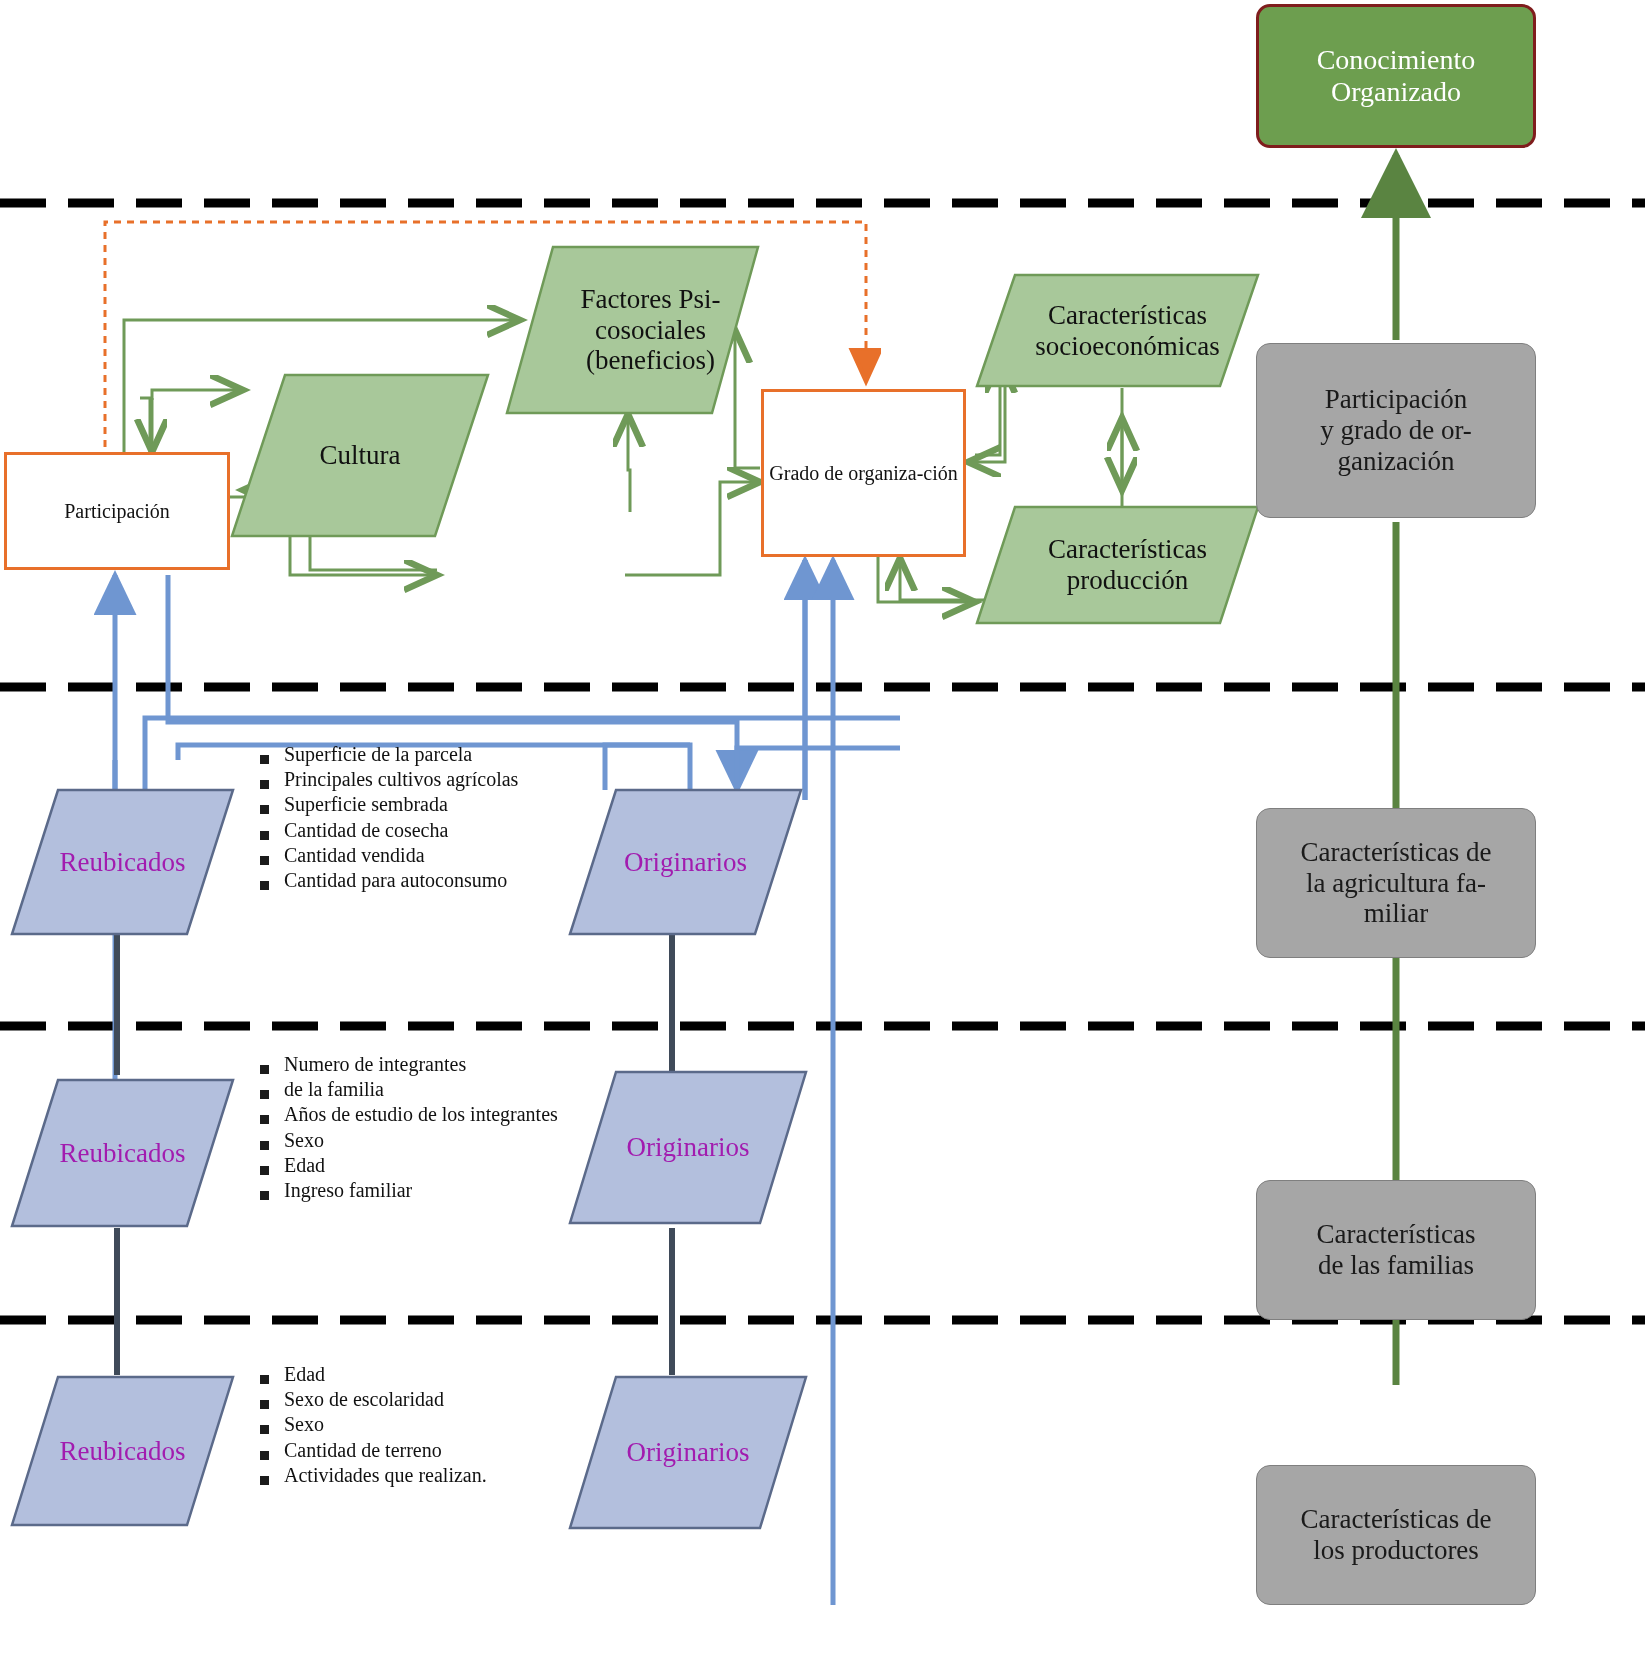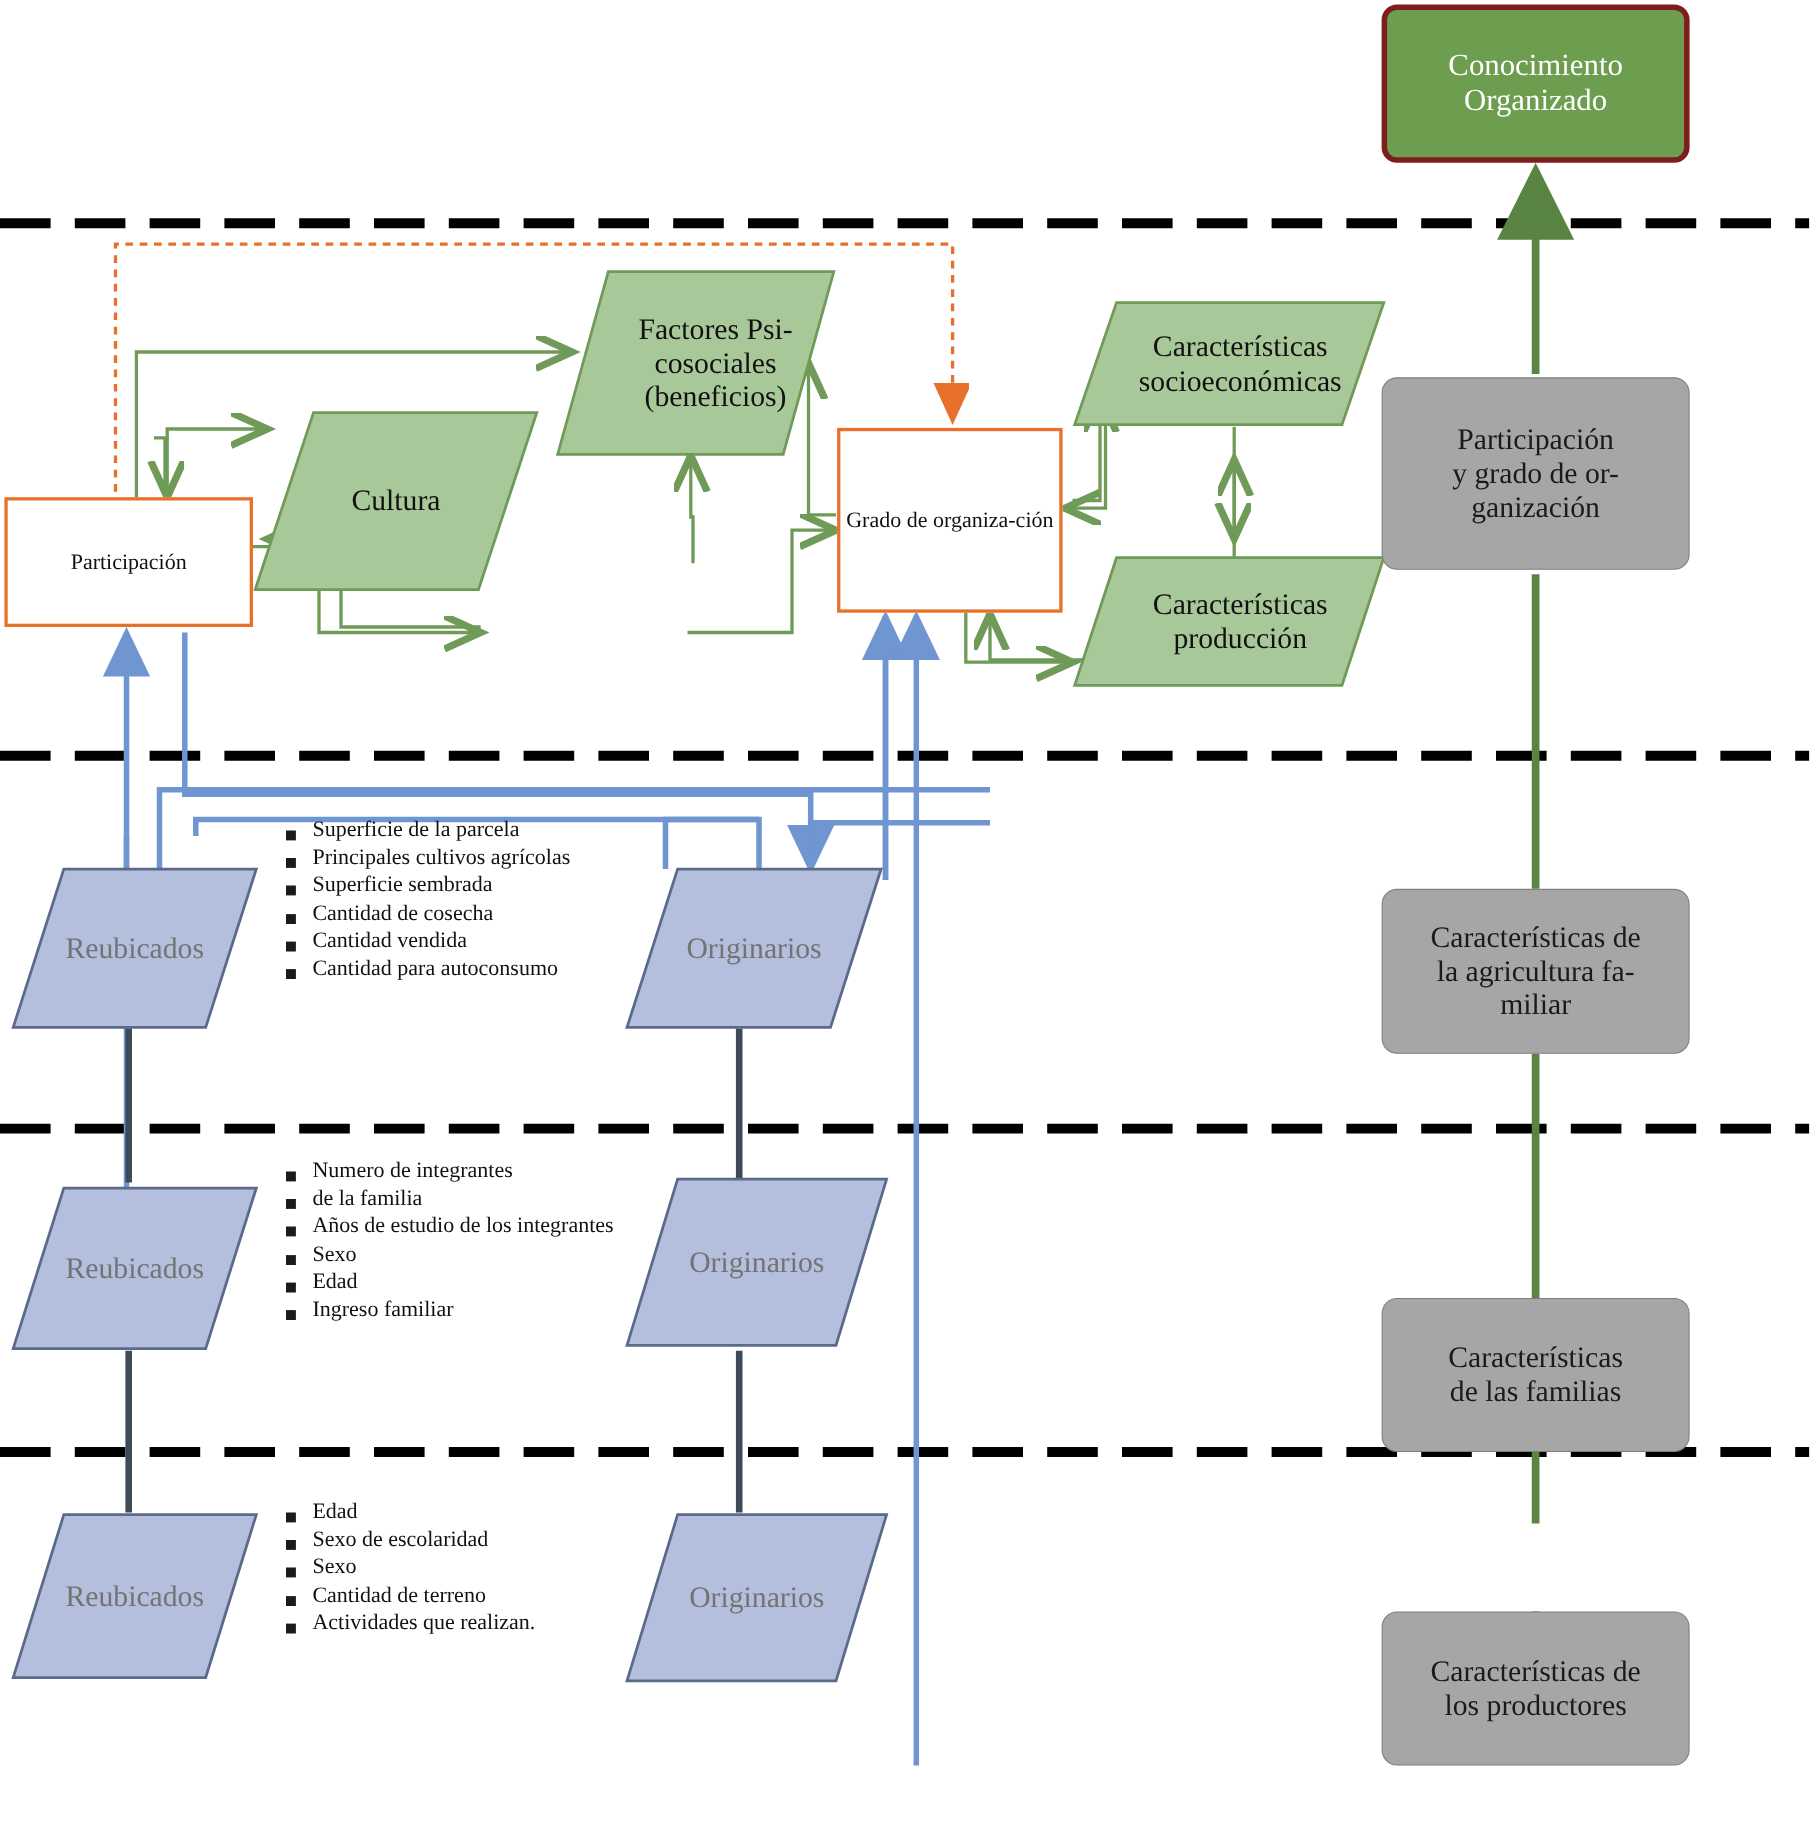--- a/index.html
+++ b/index.html
@@ -15,38 +15,38 @@
   .node{position:absolute;display:flex;align-items:center;justify-content:center;text-align:center;box-sizing:border-box;}
   .node .lbl{display:block;line-height:1.14;}
 
   
   .gray{
     background:#a6a6a6;border:1px solid #7f7f7f;border-radius:14px;
     color:#1a1a1a;font-size:27px;
   }
   
   .greenbox{
-    background:#6d9e4f;border:5px solid #7f1d1d;border-radius:14px;
+    background:#6d9e4f;border:3px solid #7f1d1d;border-radius:14px;
     color:#ffffff;font-size:28px;
   }
   
   .orangebox{
     background:#ffffff;border:3px solid #e8702a;
     color:#111111;font-size:20px;
   }
 
   
   .para{position:absolute;}
   .para .ptxt{
     position:absolute;left:0;top:0;width:100%;height:100%;
     display:flex;align-items:center;justify-content:center;text-align:center;
     font-size:27px;color:#111;line-height:1.14;
   }
   .para.green .ptxt{color:#111;}
-  .para.blue .ptxt{color:#737373;}
+  .para.blue .ptxt{color:#a21caf;}
 
   
   .bullets{position:absolute;font-size:20px;color:#111;line-height:1.21;}
   .bullets ul{list-style:none;margin:0;padding:0;}
   .bullets li{position:relative;padding-left:26px;margin:0 0 1px 0;}
   .bullets li:before{
     content:"";position:absolute;left:2px;top:13px;
     width:9px;height:9px;background:#1b1b1b;
   }
 </style>

